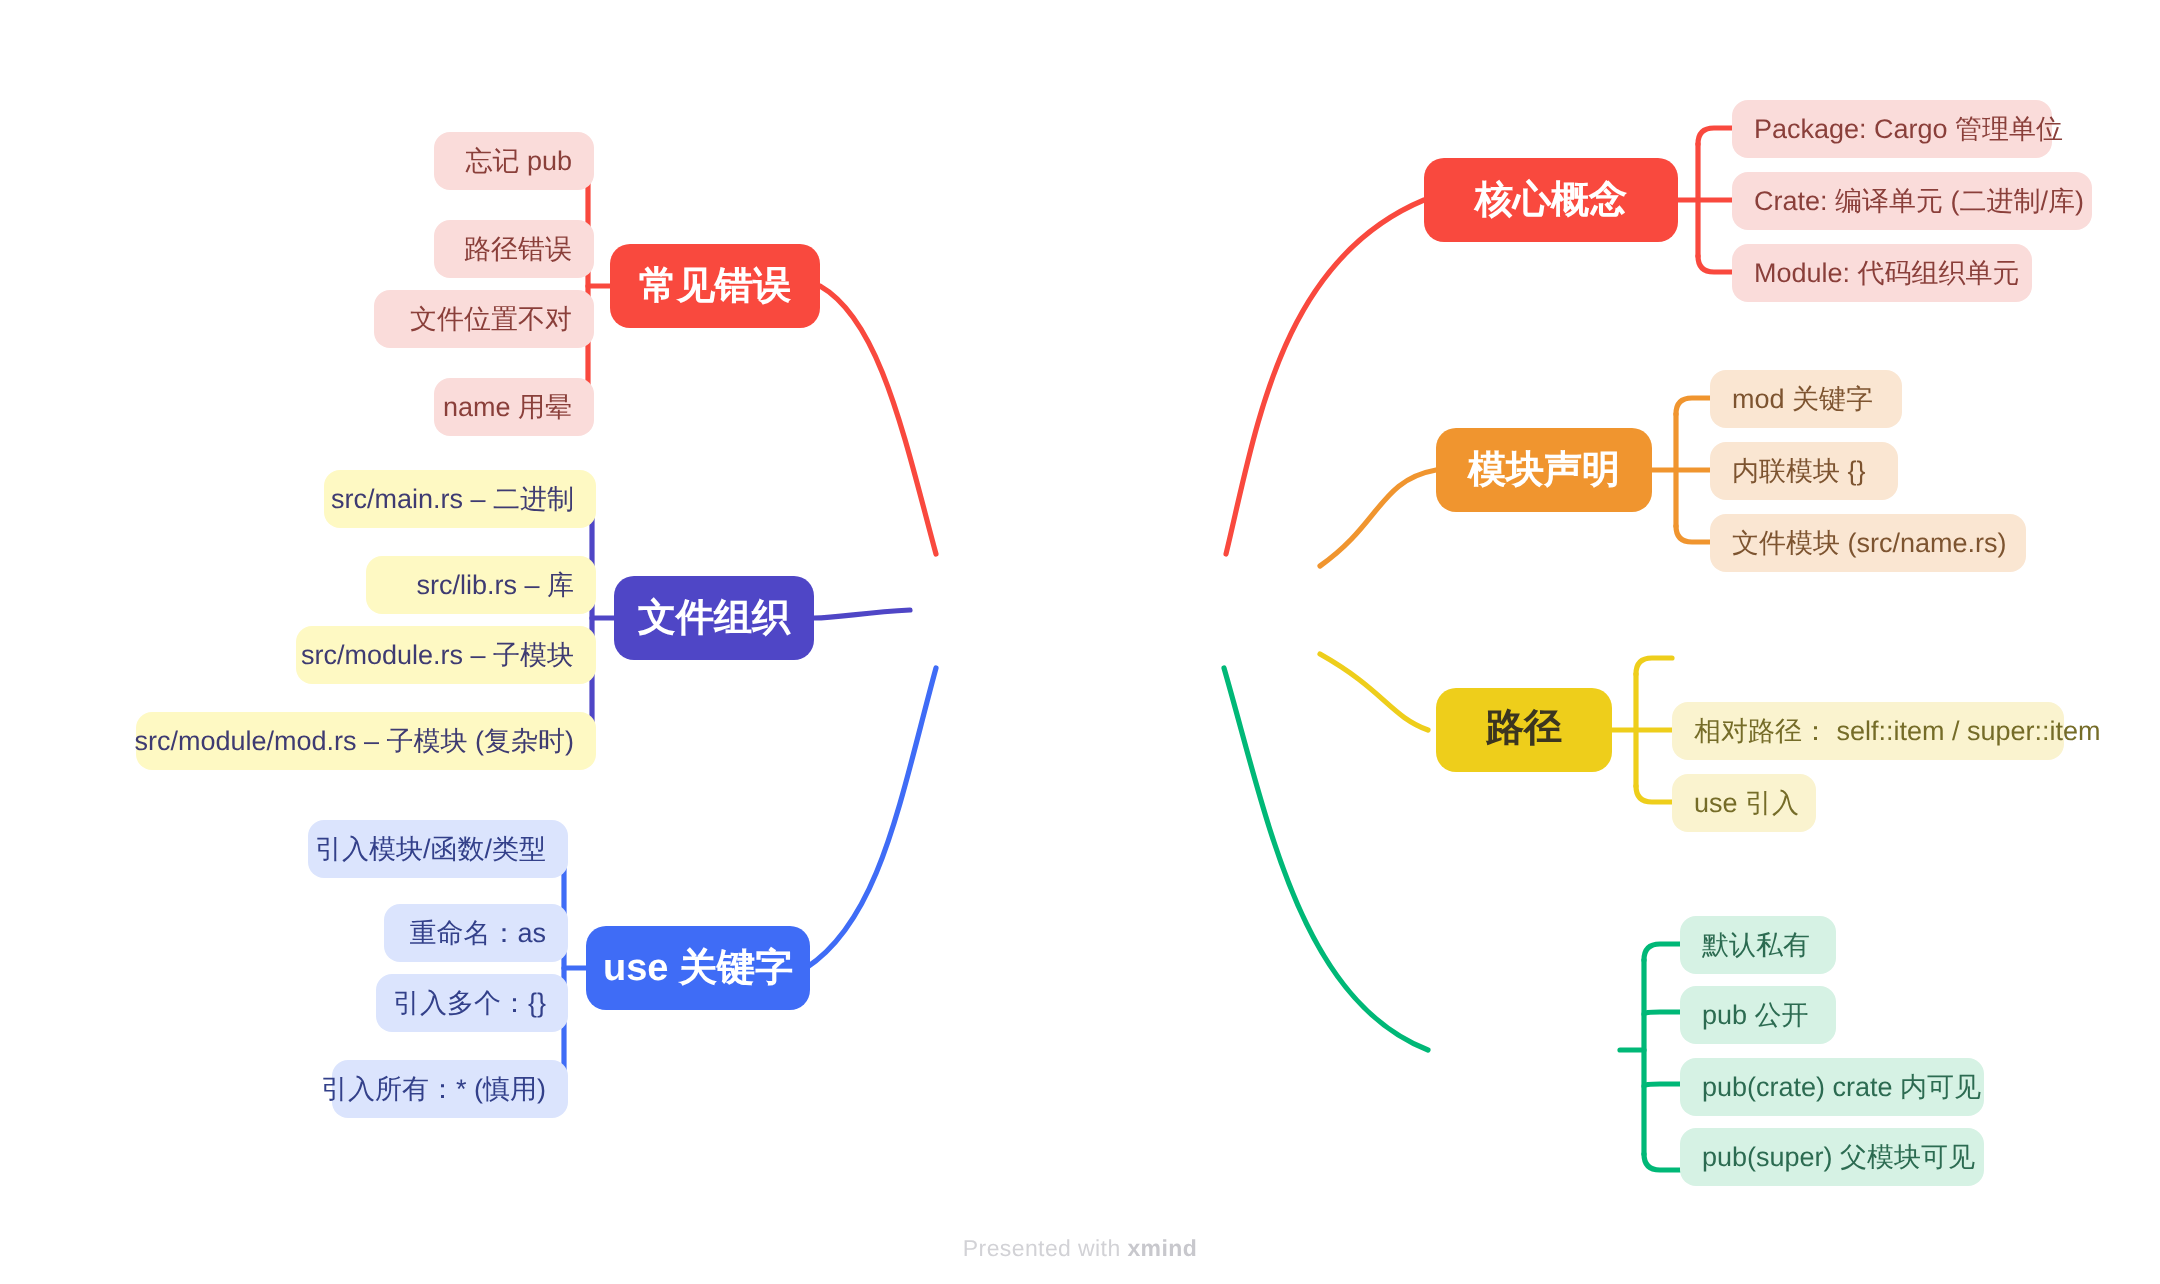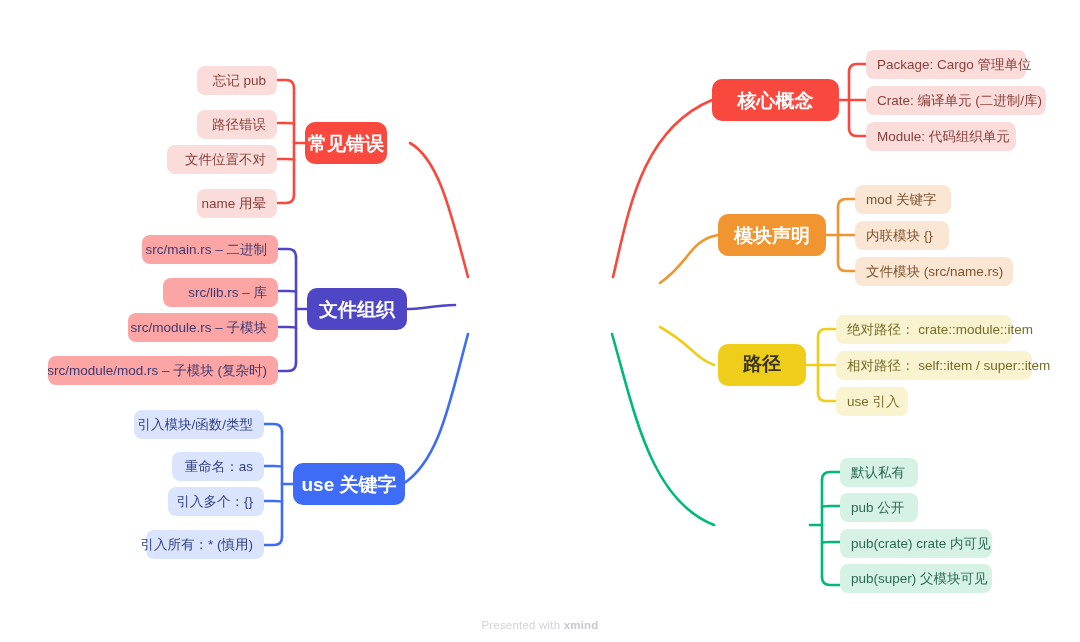--- a/index.html
+++ b/index.html
@@ -75,24 +75,24 @@
     border-radius: 8px;
     font-size: 13.5px;
     font-weight: 400;
     padding: 0 11px;
     height: 29px;
   }
   .leaf.l-red    { background: #fadcda; color: #8a3f3a; }
   .leaf.l-orange { background: #fae6d2; color: #7d5430; }
   .leaf.l-yellow { background: #faf3cf; color: #756c28; }
   .leaf.l-green  { background: #d6f2e4; color: #2c6b51; }
-  .leaf.l-indigo { background: #fca5a5; color: #3e3b72; }
+  .leaf.l-indigo { background: #fef9c3; color: #3e3b72; }
   .leaf.l-blue   { background: #dbe4fd; color: #33408a; }
 
-  .leaf.align-right { justify-content: flex-end; }
+  .leaf.align-right { justify-content: flex-end; margin-left: 20px; }
   .leaf.align-left  { justify-content: flex-start; }
 
   
   #credit {
     position: absolute;
     left: 0;
     right: 0;
     bottom: 11px;
     text-align: center;
     font-size: 11.5px;
@@ -197,44 +197,41 @@
   <div class="node leaf l-orange align-left" style="left:855px; top:221px; width:94px;">
     <span>内联模块 {}</span>
   </div>
   <div class="node leaf l-orange align-left" style="left:855px; top:257px; width:158px;">
     <span>文件模块 (src/name.rs)</span>
   </div>
 
   <div class="node topic t-yellow" style="left:718px; top:344px; width:88px; height:42px;">
     <span>路径</span>
   </div>
-  <div class="node leaf l-yellow align-left" style="left:836px; top:315px; width:176px;">
-    <span>绝对路径： crate::module::item</span>
-  </div>
   <div class="node leaf l-yellow align-left" style="left:836px; top:351px; width:196px;">
     <span>相对路径： self::item / super::item</span>
   </div>
   <div class="node leaf l-yellow align-left" style="left:836px; top:387px; width:72px;">
     <span>use 引入</span>
   </div>
 
   <div class="node leaf l-green align-left" style="left:840px; top:458px; width:78px;">
     <span>默认私有</span>
   </div>
   <div class="node leaf l-green align-left" style="left:840px; top:493px; width:78px;">
     <span>pub 公开</span>
   </div>
   <div class="node leaf l-green align-left" style="left:840px; top:529px; width:152px;">
     <span>pub(crate) crate 内可见</span>
   </div>
   <div class="node leaf l-green align-left" style="left:840px; top:564px; width:152px;">
     <span>pub(super) 父模块可见</span>
   </div>
 
-  <div class="node topic t-red" style="left:305px; top:122px; width:82px; height:42px;">
+  <div class="node topic t-red" style="left:305px; top:122px; width:105px; height:42px;">
     <span>常见错误</span>
   </div>
   <div class="node leaf l-red align-right" style="left:197px; top:66px; width:80px;">
     <span>忘记 pub</span>
   </div>
   <div class="node leaf l-red align-right" style="left:197px; top:110px; width:80px;">
     <span>路径错误</span>
   </div>
   <div class="node leaf l-red align-right" style="left:167px; top:145px; width:110px;">
     <span>文件位置不对</span>

